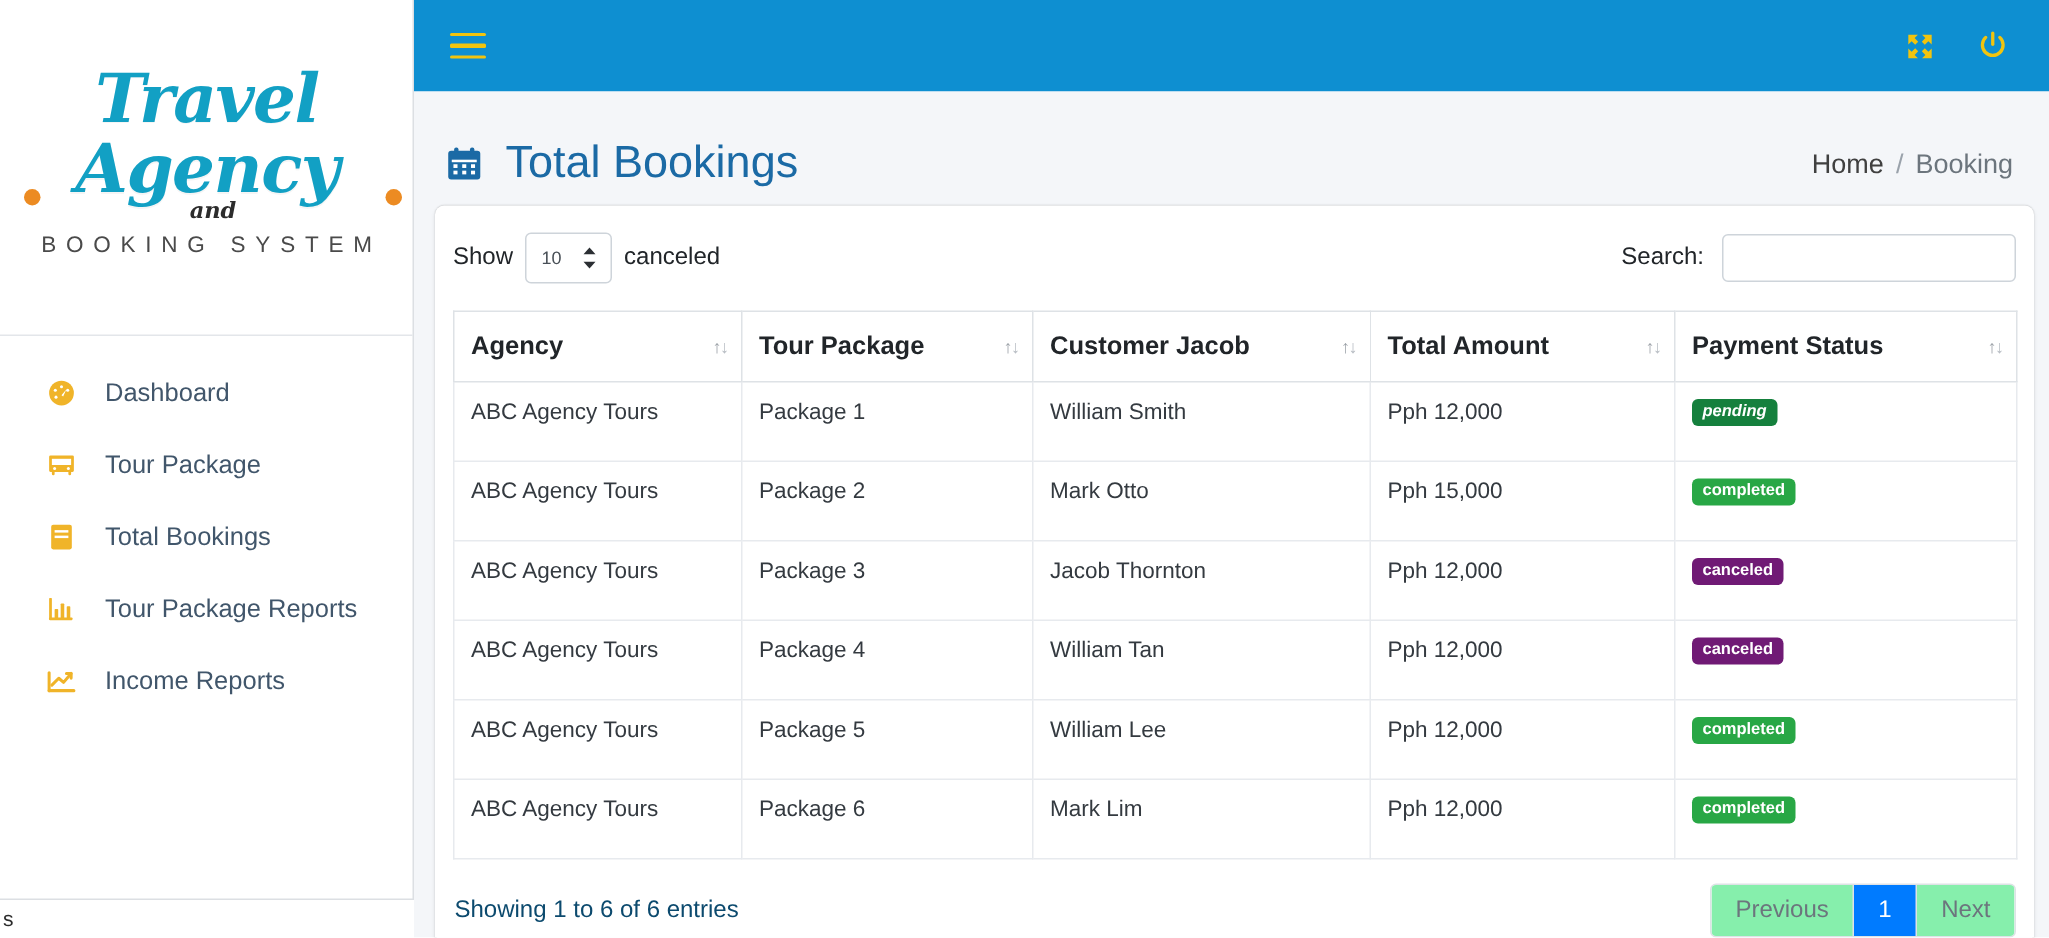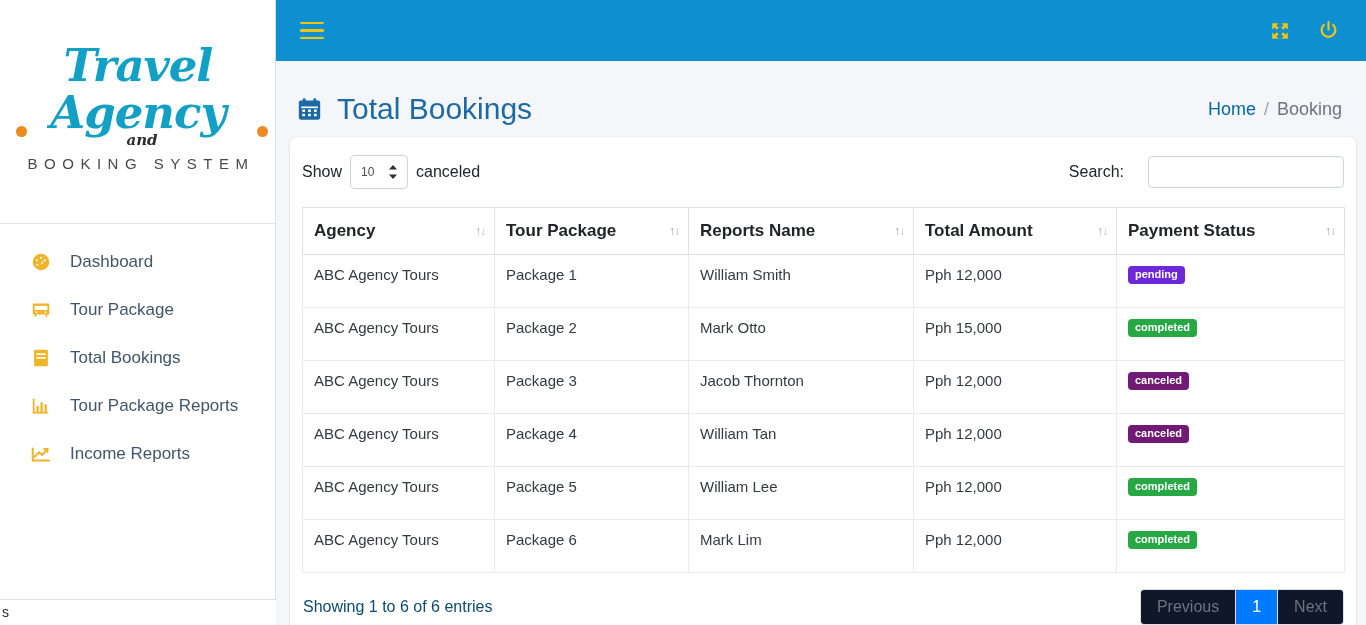--- a/index.html
+++ b/index.html
@@ -132,21 +132,21 @@
     color: #1b6aa5;
     font-weight: normal;
   }
   .cal-icon { margin-right: 14px; display: flex; color: #1b6aa5; }
   .breadcrumb {
     margin-left: auto;
     font-size: 18px;
     color: #6c757d;
     display: flex; align-items: center; gap: 8px;
   }
-  .breadcrumb a { color: #0369a1; text-decoration: none; cursor: pointer; margin-left: 28px; }
+  .breadcrumb a { color: #404040; text-decoration: none; cursor: pointer; margin-left: 28px; }
   .breadcrumb .sep { color: #9aa2ab; }
 
   
   .card {
     position: absolute; left: 14px; top: 76px;
     width: 1066px;
     background: #ffffff;
     border-radius: 6px;
     box-shadow: 0 0 1px rgba(0,0,0,0.16), 0 1px 3px rgba(0,0,0,0.10);
     padding: 18px 12px 0 12px;
@@ -166,21 +166,21 @@
     background: #fff;
     cursor: pointer;
     padding-left: 10px;
   }
   .select-wrap .sel-val { font-size: 12px; color: #495057; }
   .select-wrap .sel-arrows {
     position: absolute; right: 9px; top: 50%; transform: translateY(-50%);
     display: flex; flex-direction: column; line-height: 5px;
     color: #2b2f33; font-size: 9px;
   }
-  .search-box { margin-left: auto; display: flex; align-items: center; gap: 24px; font-size: 16px; color: #212529; }
+  .search-box { margin-left: auto; display: flex; align-items: center; gap: 12px; font-size: 16px; color: #212529; }
   .search-box input {
     width: 196px; height: 32px;
     border: 1px solid #ced4da;
     border-radius: 4px;
     padding: 0 8px;
     font-size: 14px;
     font-family: "Liberation Sans", sans-serif;
     color: #495057;
     outline: none;
     background: #fff;
@@ -216,36 +216,36 @@
   }
   .badge {
     display: inline-block;
     font-size: 11px;
     font-weight: bold;
     color: #ffffff;
     border-radius: 4px;
     padding: 3px 7px 4px 7px;
     line-height: 1;
   }
-  .badge.pending { background: #6d28d9; }
+  .badge.pending { background: #15803d; font-style: italic; }
   .badge.completed { background: #28a745; }
   .badge.canceled { background: #701a75; }
 
   .card-bottom {
     display: flex; align-items: center;
     padding: 16px 0 18px 0;
     min-height: 62px;
   }
   .info { font-size: 16px; color: #0c4a6e; padding-left: 1px; }
   .pagination { margin-left: auto; display: flex; border: 1px solid #dee2e6; border-radius: 4px; overflow: hidden; }
   .pagination .pg {
     padding: 8px 16px;
     font-size: 16px;
     color: #6c757d;
-    background: #0f172a;
+    background: #86efac;
     cursor: pointer;
     border-right: 1px solid #dee2e6;
   }
   .pagination .pg:last-child { border-right: none; }
   .pagination .pg.active { background: #007bff; color: #fff; }
 
   .stray-char {
     position: absolute; left: 2px; top: 604px;
     font-size: 14px; color: #2b2b2b;
     font-family: "Liberation Sans", sans-serif;
@@ -425,21 +425,21 @@
           <tr>
             <th>
               <span>Agency</span>
               <span class="sortico"><span class="up">↑</span>↓</span>
             </th>
             <th>
               <span>Tour Package</span>
               <span class="sortico"><span class="up">↑</span>↓</span>
             </th>
             <th>
-              <span>Reports Name</span>
+              <span>Customer Jacob</span>
               <span class="sortico"><span class="up">↑</span>↓</span>
             </th>
             <th>
               <span>Total Amount</span>
               <span class="sortico"><span class="up">↑</span>↓</span>
             </th>
             <th>
               <span>Payment Status</span>
               <span class="sortico"><span class="up">↑</span>↓</span>
             </th>

